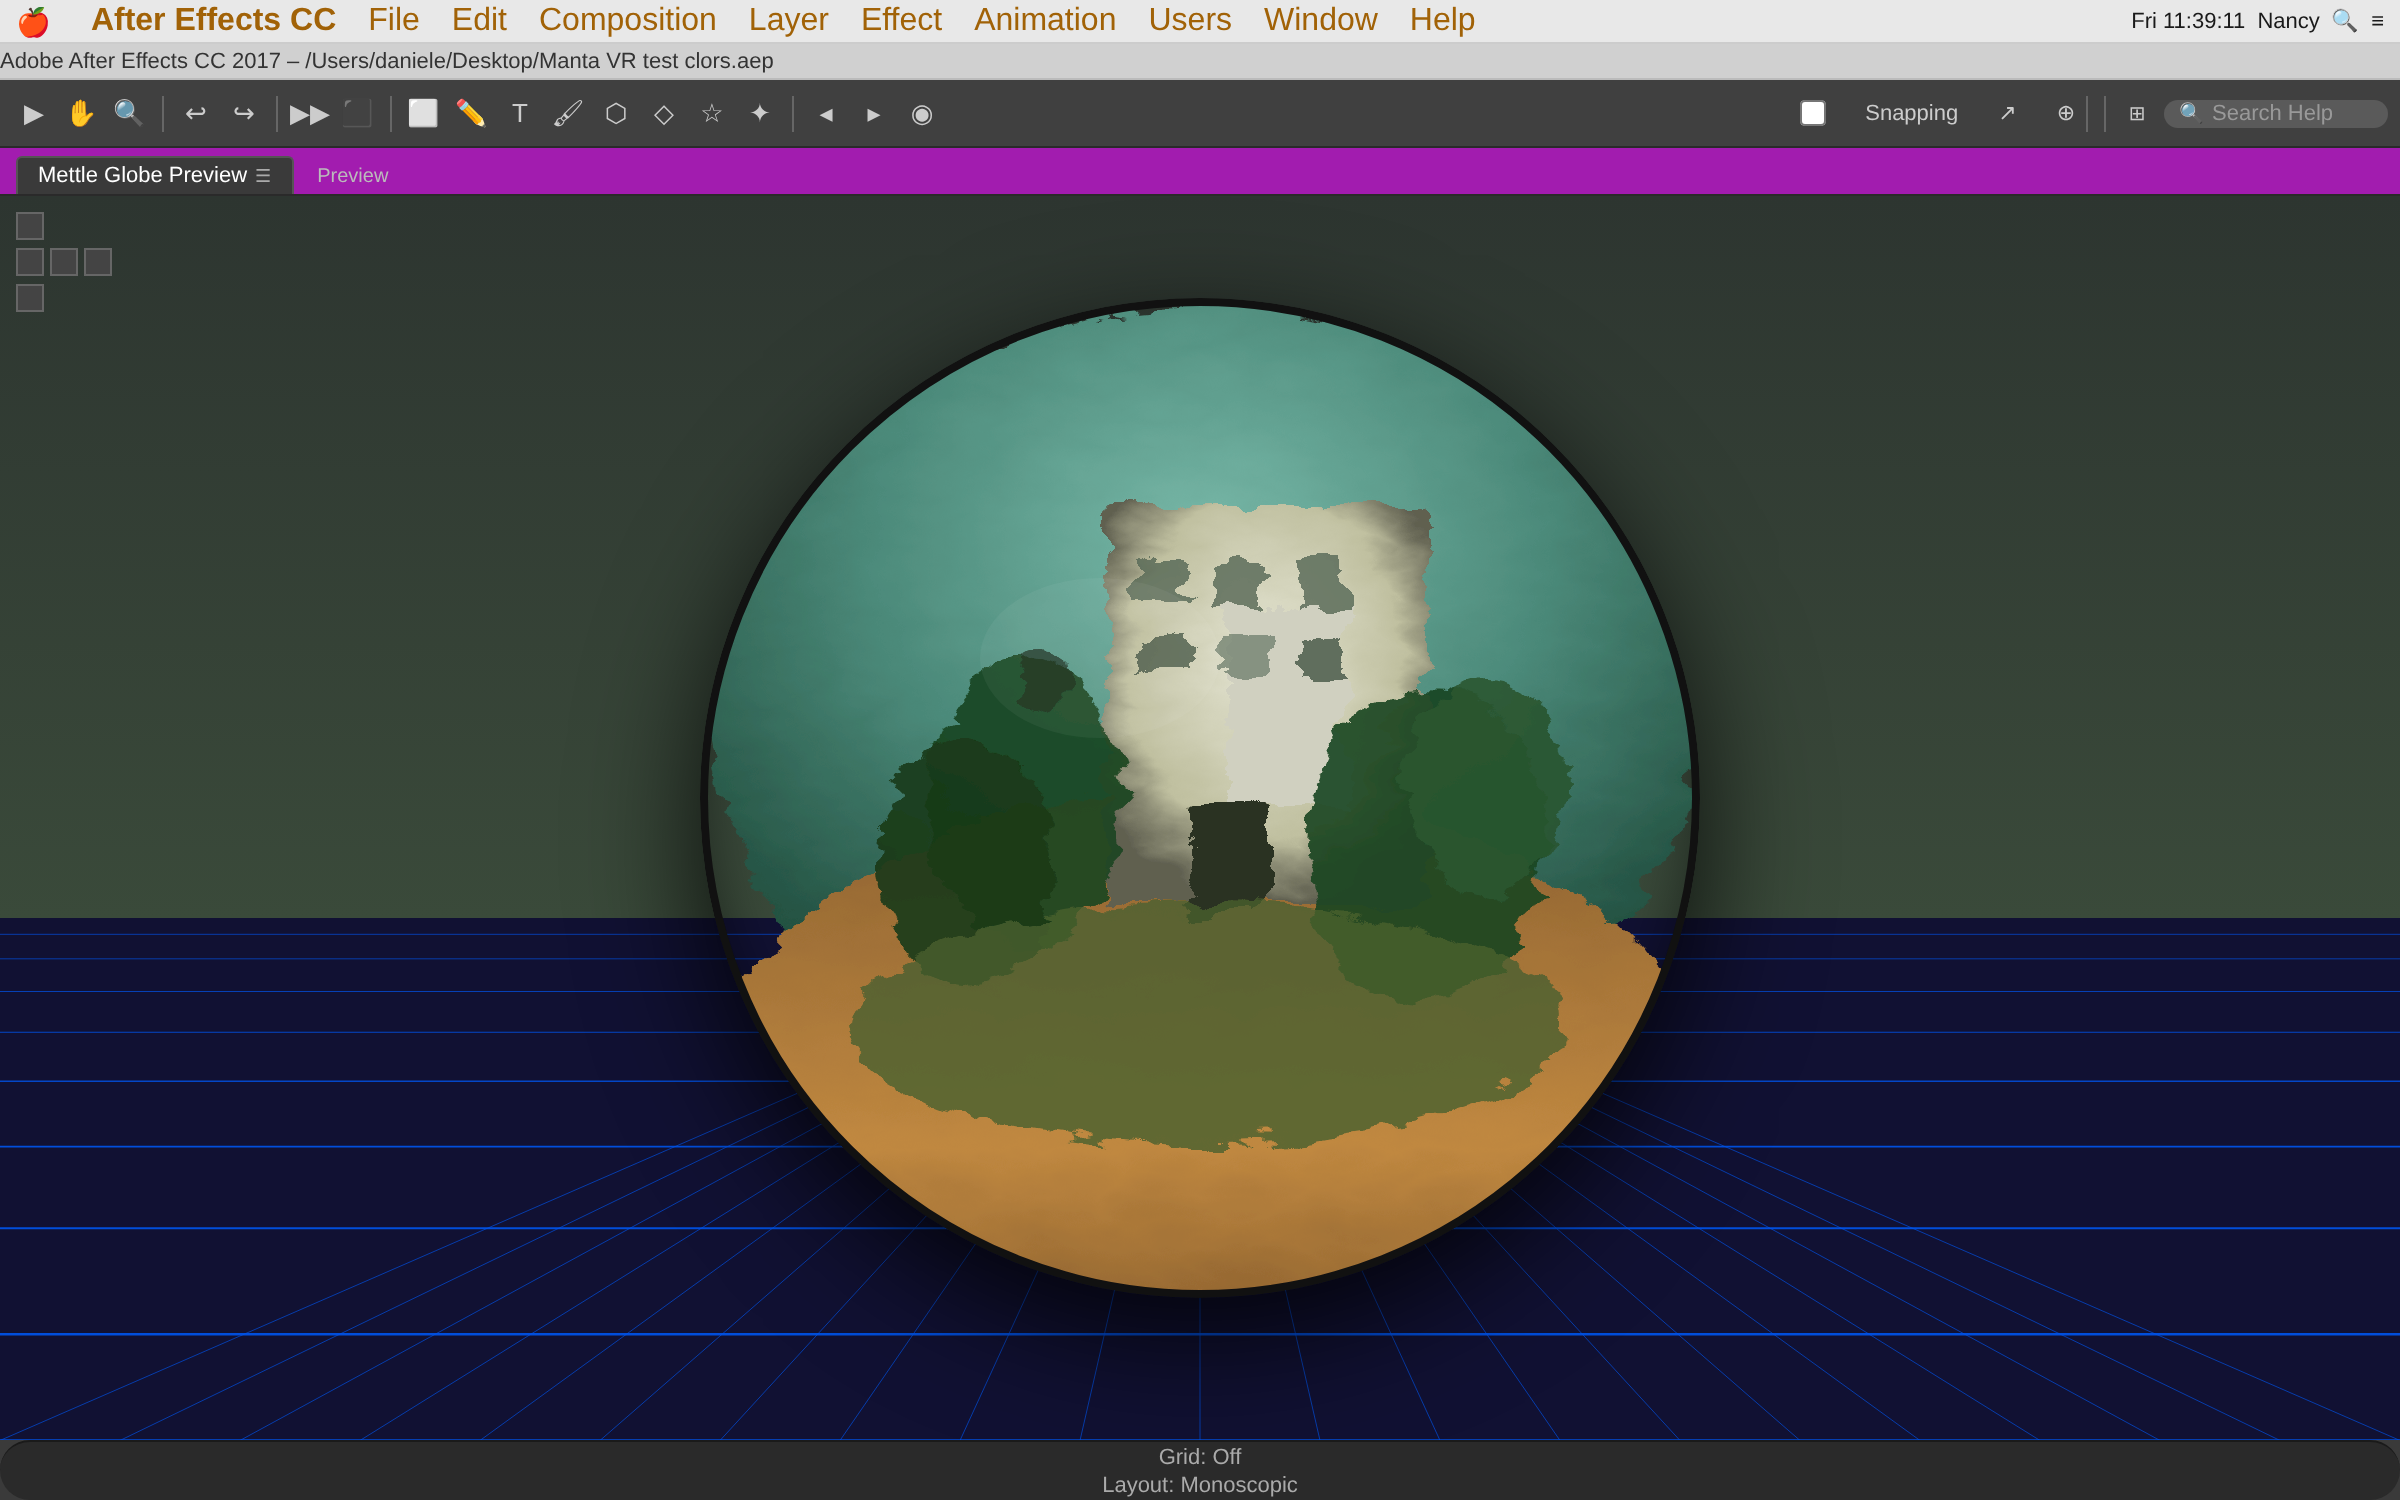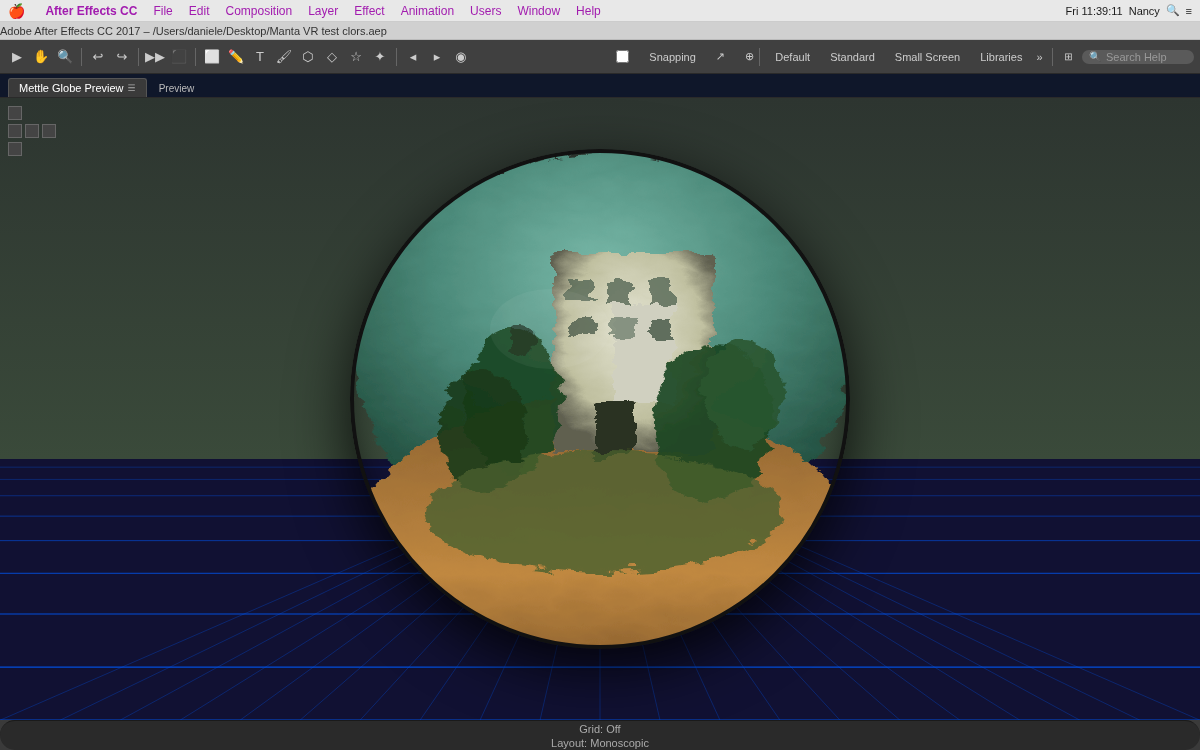--- a/index.html
+++ b/index.html
@@ -8,21 +8,21 @@
     
     #menubar {
       width: 100%; height: 22px; background: #e8e8e8;
       display: flex; align-items: center; padding: 0 8px;
       border-bottom: 1px solid #ccc; gap: 0;
     }
     .menu-apple {
       font-size: 14px; margin-right: 12px; cursor: default;
     }
     .menu-item {
-      font-size: 12px; color: #a21caf; padding: 0 8px; cursor: default;
+      font-size: 16px; color: #a16207; padding: 0 8px; cursor: default;
       white-space: nowrap; height: 22px; display: flex; align-items: center;
     }
     .menu-item.bold { font-weight: 600; }
     .menu-spacer { flex: 1; }
     .menu-right {
       display: flex; align-items: center; gap: 6px; font-size: 11px; color: #1a1a1a;
     }
 
     
     #titlebar {
@@ -57,21 +57,21 @@
       padding: 1px 8px; gap: 4px;
     }
     .toolbar-search input {
       background: transparent; border: none; outline: none;
       color: #ccc; font-size: 11px; width: 80px;
     }
     .toolbar-search input::placeholder { color: #999; }
 
     
     #panel-tabs {
-      width: 100%; height: 24px; background: #0f172a;
+      width: 100%; height: 24px; background: #a21caf;
       display: flex; align-items: flex-end; padding: 0 8px;
       border-bottom: 1px solid #2a2a2a;
     }
     .panel-tab {
       padding: 3px 10px; font-size: 11px; color: #bbb;
       background: #4a4a4a; border-radius: 3px 3px 0 0;
       cursor: pointer; display: flex; align-items: center; gap: 4px;
       border: 1px solid #555; border-bottom: none; margin-right: 2px;
     }
     .panel-tab.active { background: #3a3a3a; color: #fff; border-color: #555; }
@@ -184,27 +184,20 @@
   <div class="toolbar-spacer"></div>
 
   <div class="snap-check">
     <input type="checkbox" style="">
     <span style="font-size:11px;color:#ccc;">Snapping</span>
     <span style="font-size:11px;color:#ccc;">↗</span>
     <span style="font-size:11px;color:#ccc;">⊕</span>
   </div>
   <div class="tool-separator"></div>
 
-  <div class="toolbar-workspace">
-    <span class="ws-btn">Default</span>
-    <span class="ws-btn">Standard</span>
-    <span class="ws-btn">Small Screen</span>
-    <span class="ws-btn">Libraries</span>
-    <span class="ws-more">»</span>
-  </div>
   <div class="tool-separator"></div>
   <div class="tool-btn" style="font-size:10px;">⊞</div>
   <div class="toolbar-search">
     <span style="color:#aaa;font-size:10px;">🔍</span>
     <input type="text" placeholder="Search Help" style="">
   </div>
 </div>
 
 <div id="panel-tabs">
   <div class="panel-tab active">

